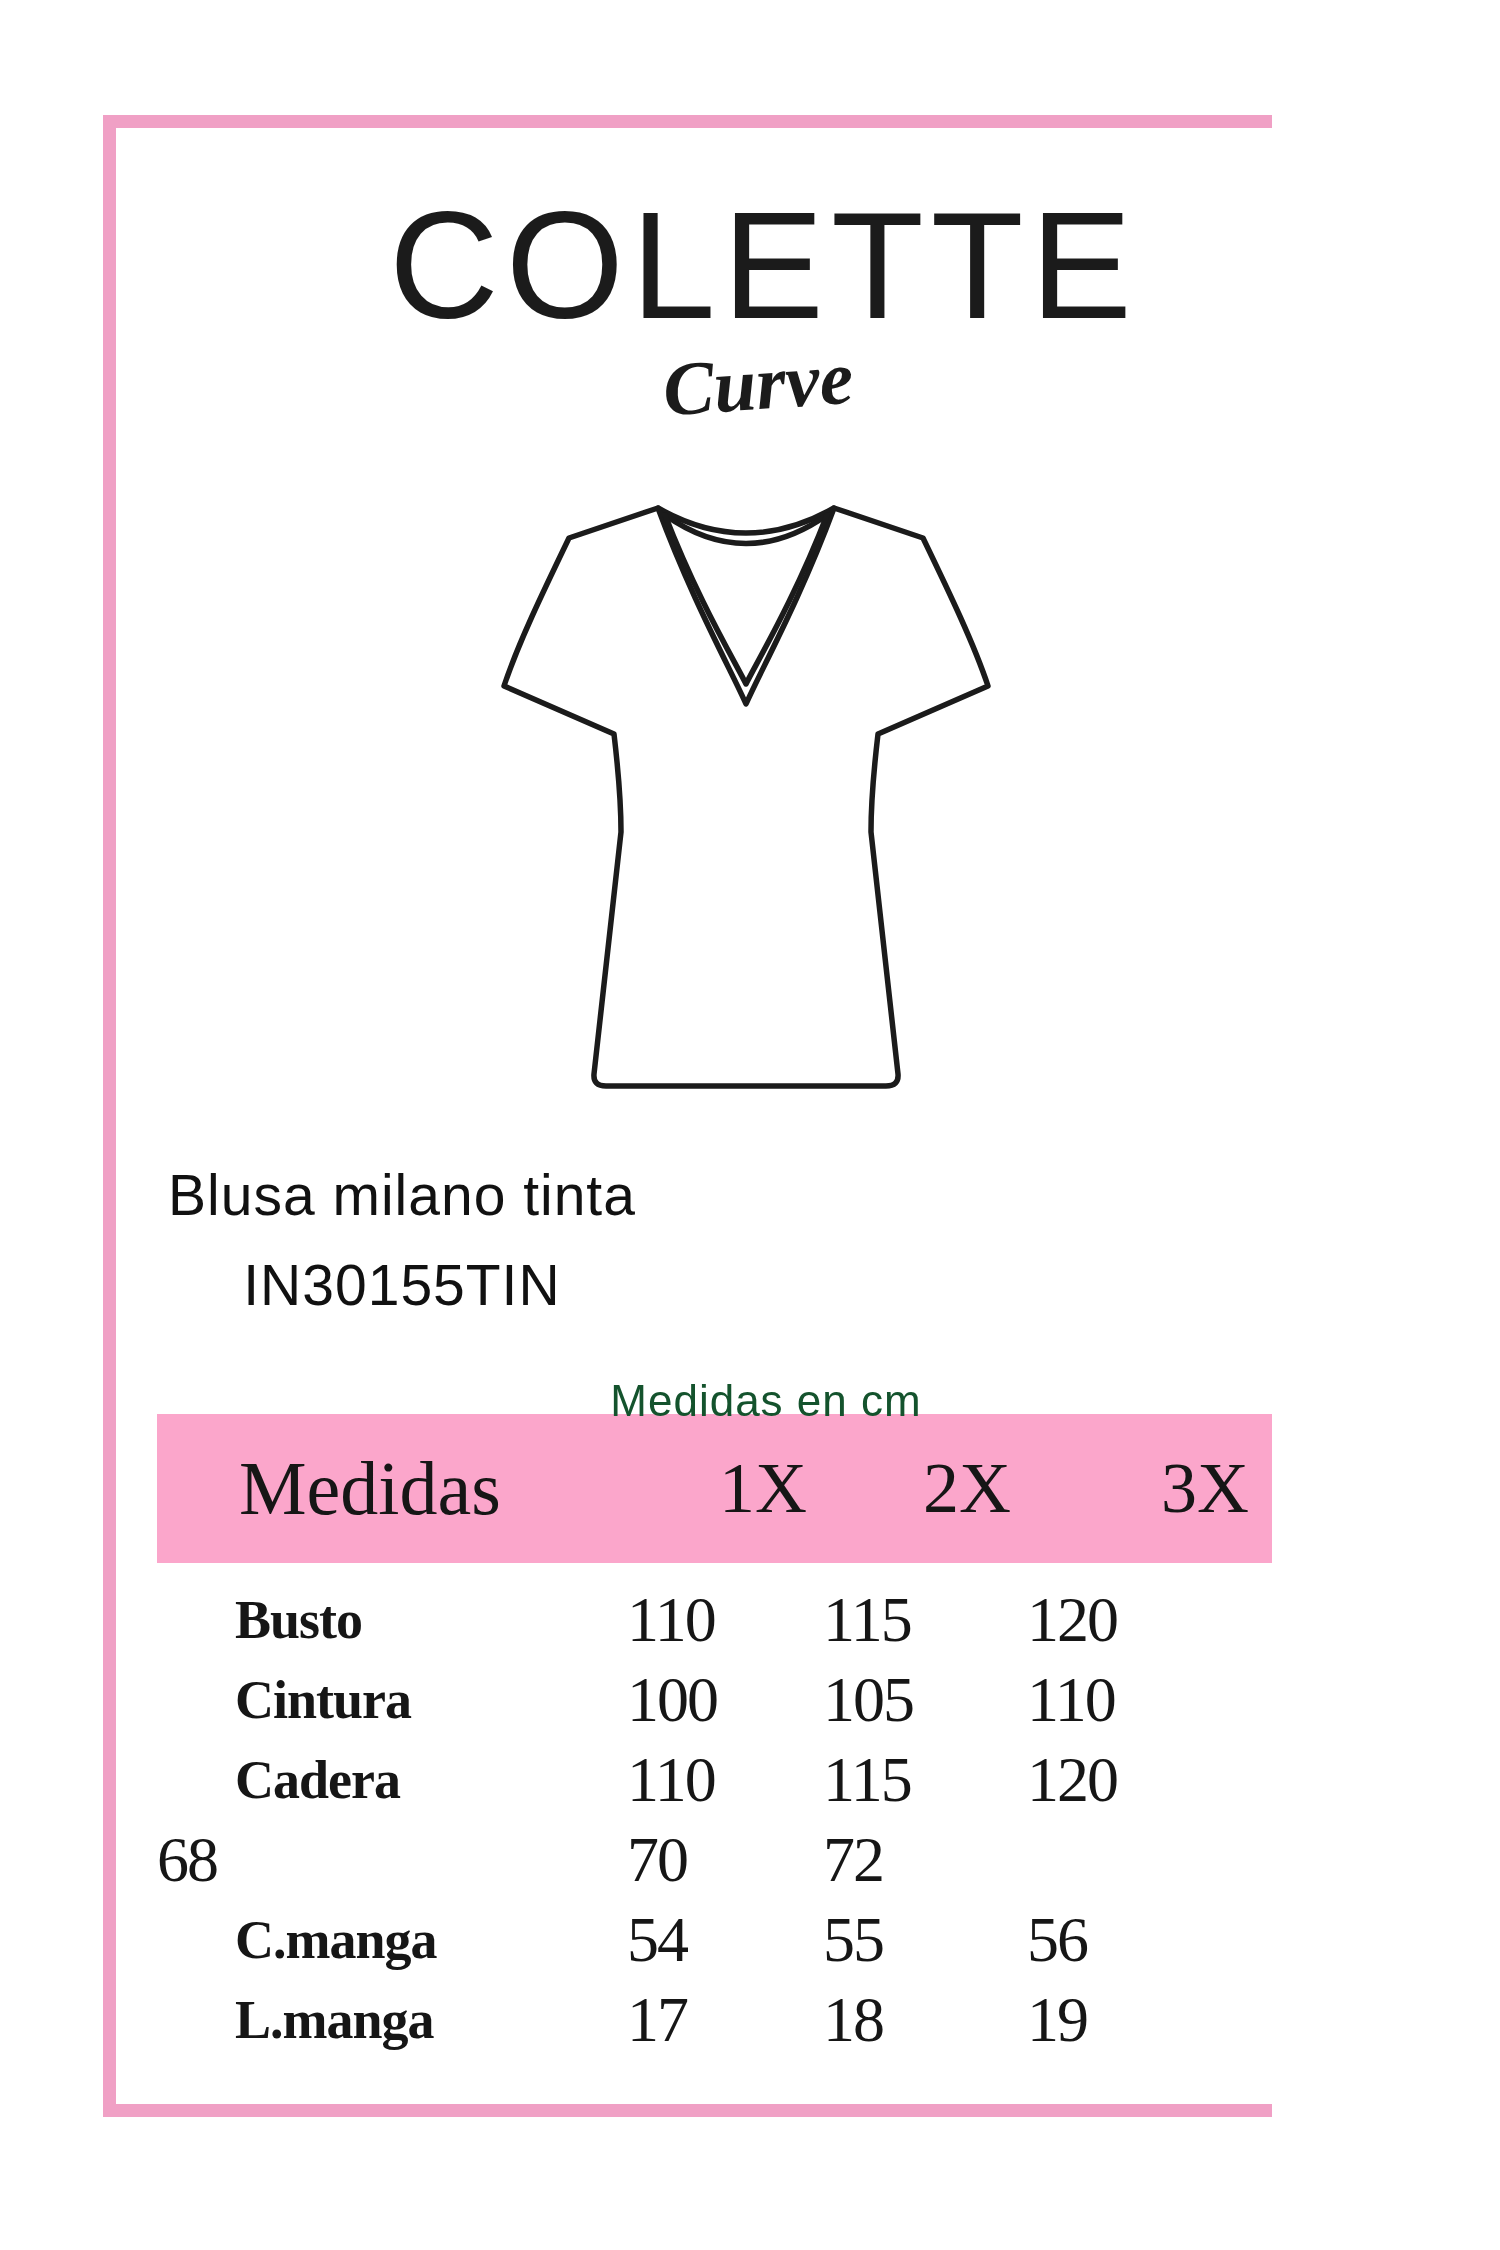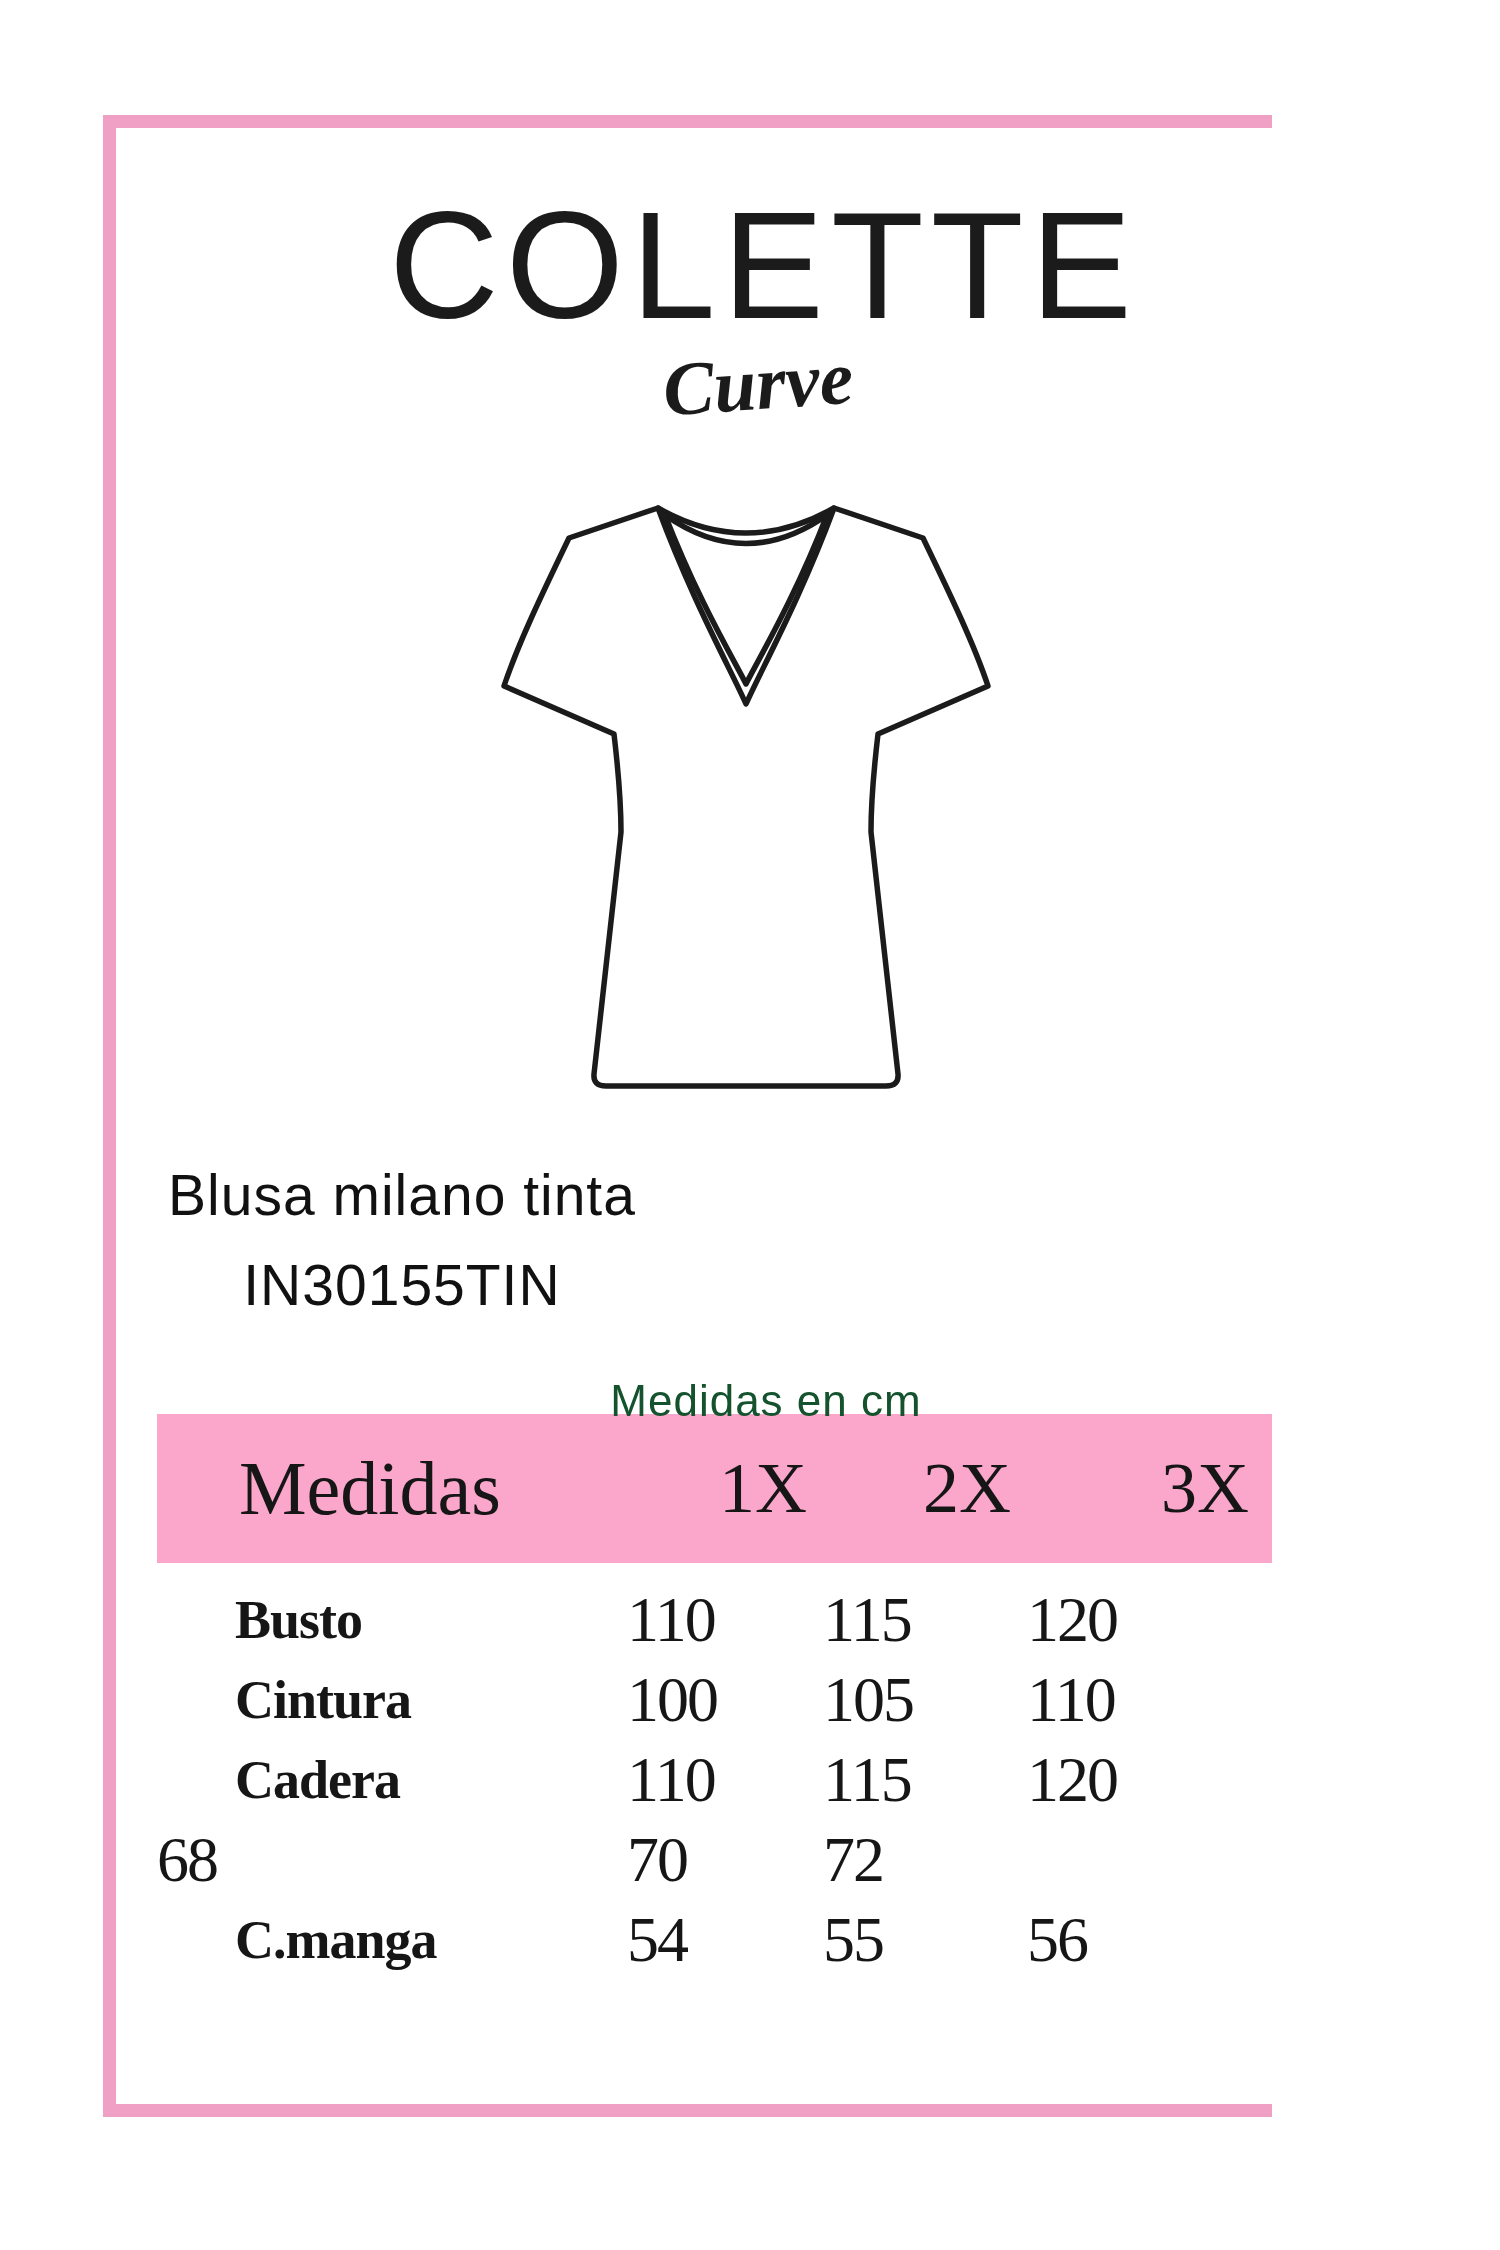--- a/index.html
+++ b/index.html
@@ -147,16 +147,23 @@
     </div>
 
     <div class="grid">
       <div class="hand row-label">C.manga</div>
       <div class="hand row-val">54</div>
       <div class="hand row-val">55</div>
       <div class="hand row-val">56</div>
       <div></div>
     </div>
 
+    <div class="grid">
+      <div class="hand row-label">L.manga</div>
+      <div class="hand row-val">17</div>
+      <div class="hand row-val">18</div>
+      <div class="hand row-val">19</div>
+      <div></div>
+    </div>
 
   </div>
 
 </div>
 
 </body></html>

